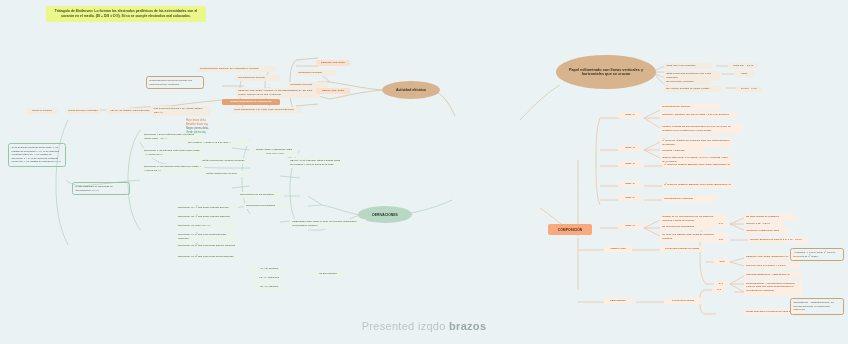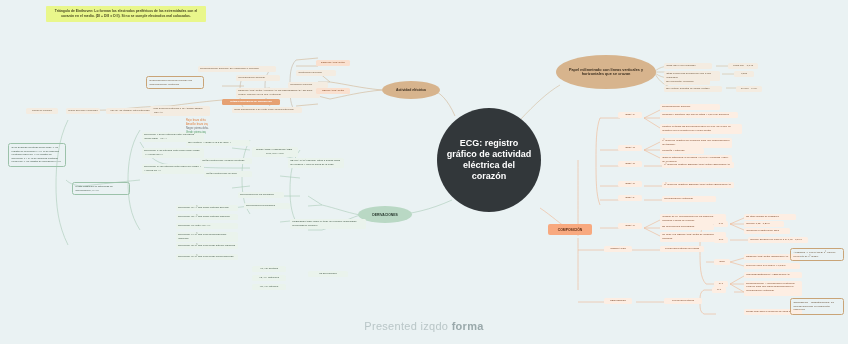--- a/index.html
+++ b/index.html
@@ -161,23 +161,20 @@
       <path d="M716,66 L730,66"></path>
       <path d="M722,74 L736,74"></path>
       <path d="M726,88 L740,88"></path>
     </g>
   </svg>
 
   <div class="node banner" style="left:46px;top:6px;width:160px;">
     <span>Triángulo de Einthoven: Lo forman los electrodos periféricos de las extremidades con el corazón en el medio. (DI + DIII = D II). Si no se cumple electrodos mal colocados.</span>
   </div>
 
-  <div class="node center" style="left:437px;top:108px;width:104px;height:104px;">
-    <span>ECG: registro gráfico de actividad eléctrica del corazón</span>
-  </div>
 
   <div class="node ell ell-tan" style="left:382px;top:81px;width:58px;height:18px;font-size:3.4px;">
     <span>Actividad eléctrica</span>
   </div>
 
   <div class="node ell ell-green" style="left:358px;top:206px;width:54px;height:17px;font-size:3.4px;">
     <span>DERIVACIONES</span>
   </div>
 
   <div class="node pill" style="left:548px;top:224px;width:44px;height:11px;font-size:3.4px;">
@@ -462,16 +459,16 @@
   </div>
 
   <div class="node boxed" style="left:790px;top:248px;width:54px;">
     <span>ALTERNO → PULSANTE: 1ª (cálculo frecuente de 1º grado)</span>
   </div>
   <div class="node boxed" style="left:790px;top:298px;width:54px;">
     <span>SEGMENTO = ISOELÉCTRICO: ST supradesnivelado en cardiopatía isquémica</span>
   </div>
 
   <div class="watermark">
-    <span>Presented izqdo </span><b>forma</b>
+    <span>Presented izqdo </span><b>brazos</b>
   </div>
 
 </div>
 
 </body></html>

